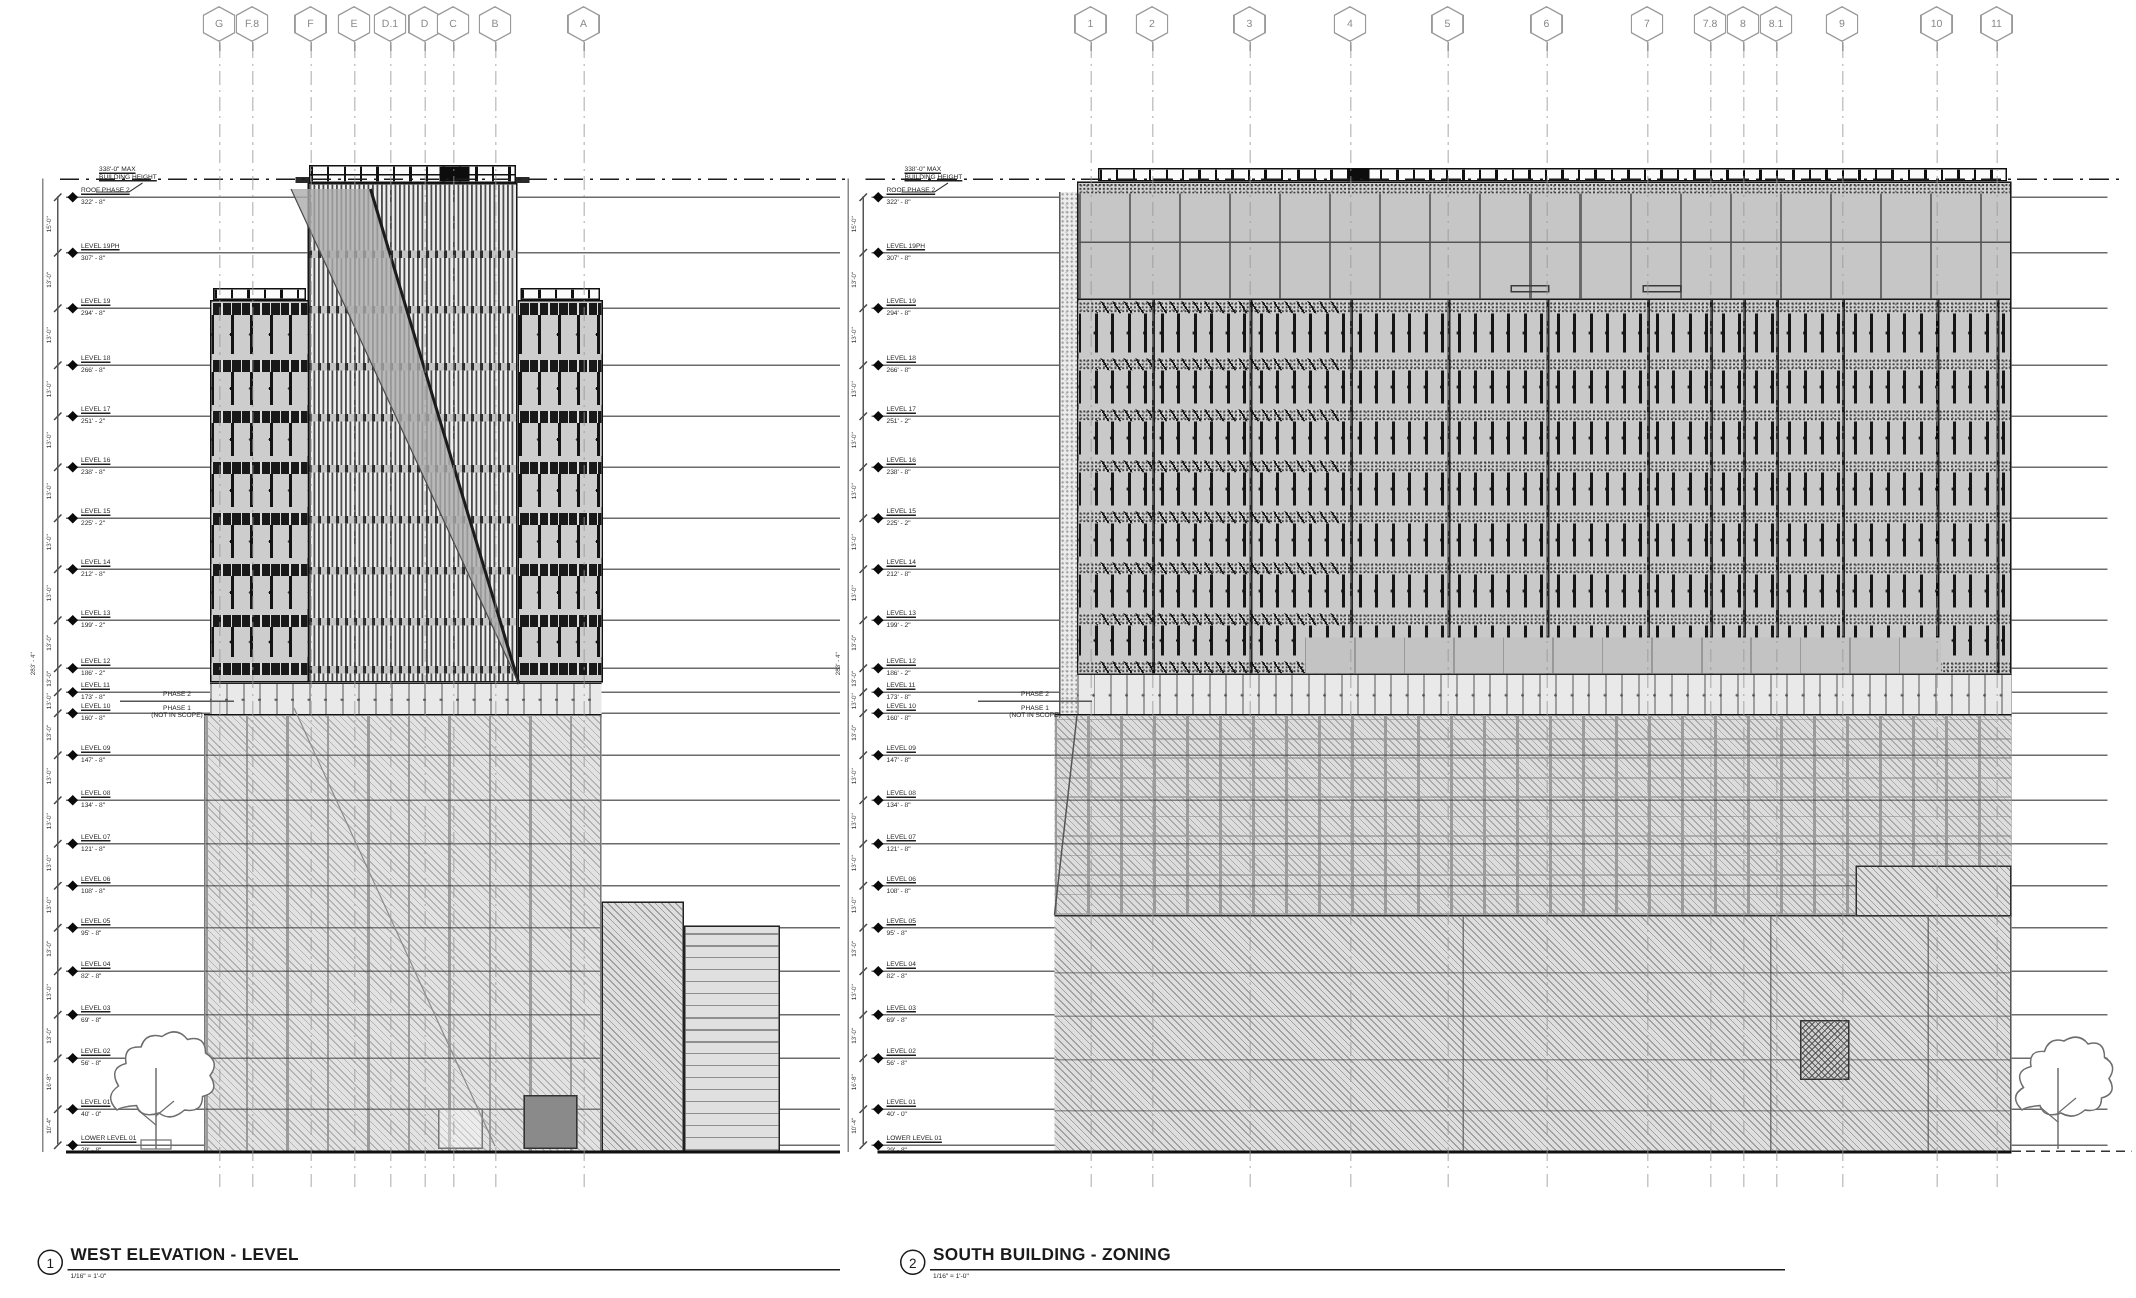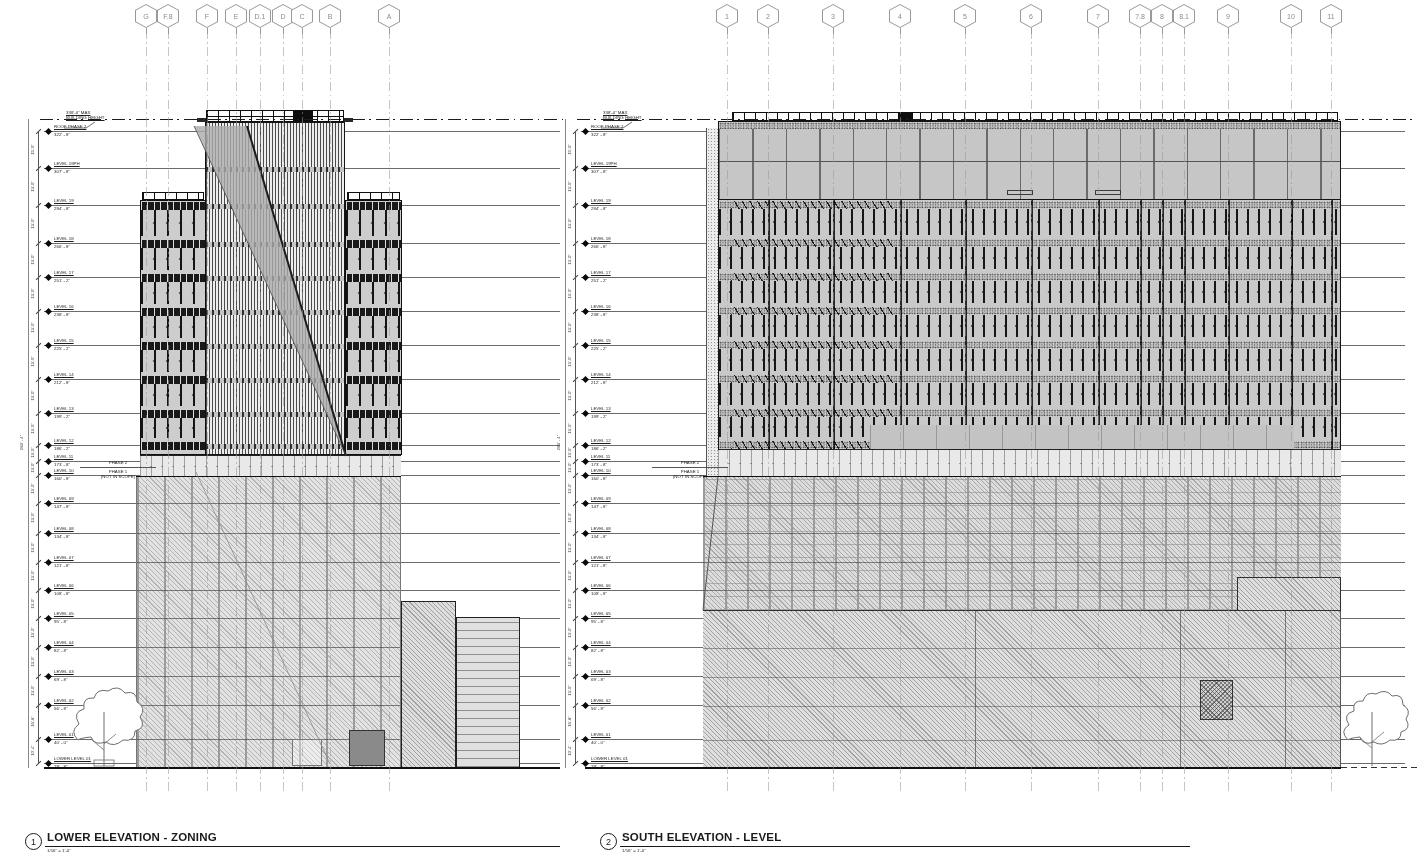--- a/index.html
+++ b/index.html
@@ -619,24 +619,24 @@
     <div style="border-top:.8px solid #555;margin:1.5px 0 1.5px 0;"></div>
     <div>PHASE 1</div>
     <div>(NOT IN SCOPE)</div>
   </div>
 
   <div class="abs dimT" style="left:14px;top:440px;">283' - 4"</div>
   <div class="abs dimT" style="left:551px;top:440px;">283' - 4"</div>
 
   <div>
     <div class="vnum" style="left:25px;top:833px;">1</div>
-    <div class="abs vtitle" style="left:47px;top:831px;">LOWER ELEVATION - ZONING</div>
+    <div class="abs vtitle" style="left:47px;top:831px;">WEST ELEVATION - LEVEL</div>
     <div class="abs" style="left:45px;top:846px;width:515px;height:1.4px;background:#1a1a1a;"></div>
     <div class="abs t4" style="left:47px;top:849px;">1/16" = 1'-0"</div>
   </div>
   <div>
     <div class="vnum" style="left:600px;top:833px;">2</div>
-    <div class="abs vtitle" style="left:622px;top:831px;">SOUTH ELEVATION - LEVEL</div>
+    <div class="abs vtitle" style="left:622px;top:831px;">SOUTH BUILDING - ZONING</div>
     <div class="abs" style="left:620px;top:846px;width:570px;height:1.4px;background:#1a1a1a;"></div>
     <div class="abs t4" style="left:622px;top:849px;">1/16" = 1'-0"</div>
   </div>
 
 </div>
 
 </body></html>

